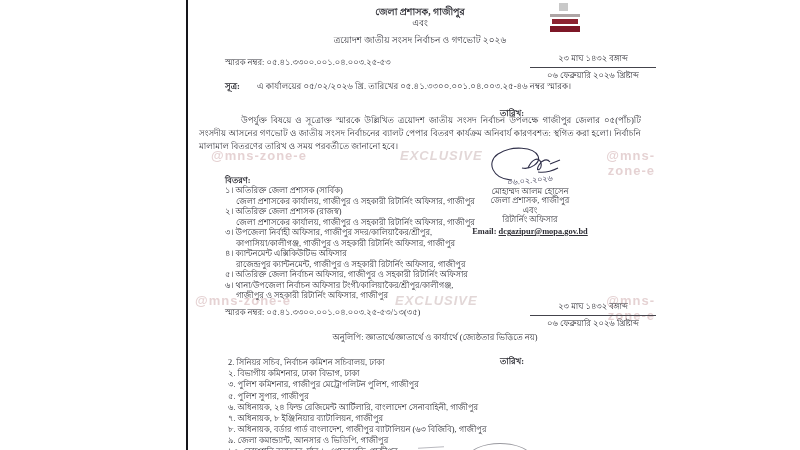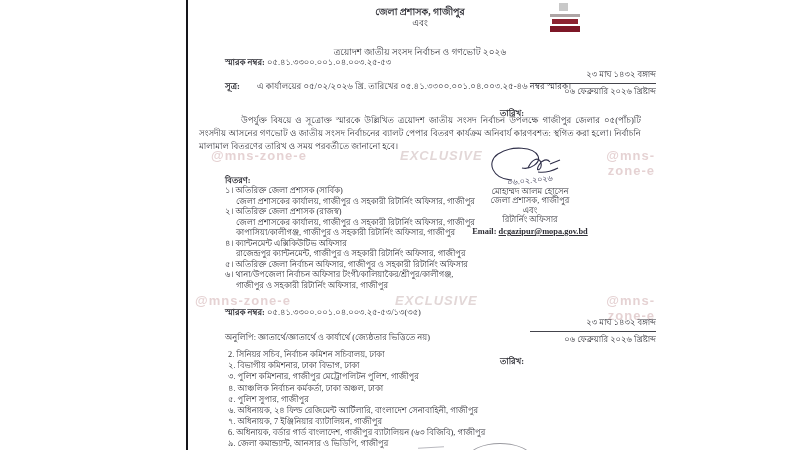--- a/index.html
+++ b/index.html
@@ -5,39 +5,39 @@
   * { margin:0; padding:0; box-sizing:border-box; }
   html,body { width:800px; height:450px; background:#fff; }
   body { font-family:"Liberation Serif","DejaVu Serif",serif; color:#2f2f36; }
   .canvas { position:relative; width:688px; height:450px; background:#ffffff; overflow:hidden; }
 
   .scan-line { position:absolute; left:186px; top:0; width:2px; height:450px; background:#15151a; }
 
   
   .letterhead { position:absolute; left:270px; top:7px; width:300px; text-align:center; font-size:9px; line-height:11px; }
   .letterhead .l1 { font-weight:bold; font-size:9.5px; }
-  .letterhead .l4 { margin-top:18px; }
+  .letterhead .l4 { margin-top:6px; }
 
   
   .stamp { position:absolute; left:547px; top:3px; width:36px; height:30px; }
   .stamp .sq { position:absolute; left:12px; top:0; width:9px; height:8px; background:#c9c9c9; }
   .stamp .b1 { position:absolute; left:3px; top:11px; width:30px; height:3px; background:#9a8f8f; opacity:.8; }
   .stamp .b2 { position:absolute; left:5px; top:16px; width:26px; height:5px; background:#8d2230; }
   .stamp .b3 { position:absolute; left:3px; top:23px; width:30px; height:6px; background:#7d1726; }
 
   
   .memo-row { position:absolute; font-size:8.4px; }
-  .memo-row .lab { font-weight:bold; }
+  .memo-row .lab { font-weight:normal; }
   #memo1 { left:225px; top:56px; }
   #memo2 { left:225px; top:306px; }
   .dateblock { position:absolute; font-size:8.4px; }
   #date1 { left:500px; top:52px; }
   #date2 { left:500px; top:300px; }
   .dateblock .dl { position:absolute; left:0; top:8px; font-weight:bold;margin-top:47px; }
-  .dateblock .dd { margin-left:30px; width:126px; text-align:right;margin-top:16px; }
+  .dateblock .dd { margin-left:30px; width:126px; text-align:center; }
   .dateblock .dd .top { border-bottom:1px solid #44444c; padding-bottom:1px; }
   .dateblock .dd .bot { padding-top:1px; }
 
   .row { position:absolute; font-size:8.6px; }
   #subject { left:225px; top:79px; width:400px; }
   #subject .lab, #subject .tx { font-weight:bold; }
   #source { left:225px; top:80px; width:420px; }
   .row .lab { display:inline-block; width:32px; font-weight:bold; vertical-align:top; }
   .row .tx { display:inline-block; width:370px; }
 
@@ -58,21 +58,21 @@
   .sig .email { margin-top:2px; font-weight:bold; font-size:8.4px; }
   .sig .email u { text-decoration:underline; }
 
   
   .dist { position:absolute; left:225px; top:176px; width:280px; font-size:8.3px; line-height:10.45px; }
   .dist .lab { font-weight:bold; }
   .dist .li.ind { padding-left:11px; }
 
   
   .copies { position:absolute; left:225px; top:332px; width:420px; font-size:8.3px; line-height:11.15px; }
-  .copies .lab { margin-bottom:6px; }
+  .copies .lab { margin-bottom:14px;text-align:center; }
   .copies .li { padding-left:3px; }
 
   
   .seal-arc { position:absolute; left:468px; top:443px; width:64px; height:30px; border:1px solid #9a9aa0; border-radius:50%; background:transparent; }
   .stray-mark { position:absolute; left:418px; top:447px; width:26px; height:1px; background:#b9b9bf; transform:rotate(-3deg); }
 </style>
 </head>
 <body>
 
 <div class="canvas">
@@ -140,20 +140,21 @@
   </div>
 
   <div class="dist">
     <div class="lab">বিতরণ:</div>
     <div>
 
     <div class="li">১। অতিরিক্ত জেলা প্রশাসক (সার্বিক)</div>
         <div class="li ind">জেলা প্রশাসকের কার্যালয়, গাজীপুর ও সহকারী রিটার্নিং অফিসার, গাজীপুর</div>
         <div class="li">২। অতিরিক্ত জেলা প্রশাসক (রাজস্ব)</div>
         <div class="li ind">জেলা প্রশাসকের কার্যালয়, গাজীপুর ও সহকারী রিটার্নিং অফিসার, গাজীপুর</div>
+        <div class="li">৩। উপজেলা নির্বাহী অফিসার, গাজীপুর সদর/কালিয়াকৈর/শ্রীপুর,</div>
         <div class="li ind">কাপাসিয়া/কালীগঞ্জ, গাজীপুর ও সহকারী রিটার্নিং অফিসার, গাজীপুর</div>
         <div class="li">৪। ক্যান্টনমেন্ট এক্সিকিউটিভ অফিসার</div>
         <div class="li ind">রাজেন্দ্রপুর ক্যান্টনমেন্ট, গাজীপুর ও সহকারী রিটার্নিং অফিসার, গাজীপুর</div>
         <div class="li">৫। অতিরিক্ত জেলা নির্বাচন অফিসার, গাজীপুর ও সহকারী রিটার্নিং অফিসার</div>
         <div class="li">৬। থানা/উপজেলা নির্বাচন অফিসার টংগী/কালিয়াকৈর/শ্রীপুর/কালীগঞ্জ,</div>
         <div class="li ind">গাজীপুর ও সহকারী রিটার্নিং অফিসার, গাজীপুর</div>
       </div>
   </div>
 
   <div class="memo-row" id="memo2">
@@ -168,25 +169,24 @@
     </div>
   </div>
 
   <div class="copies">
     <div class="lab">অনুলিপি: জ্ঞাতার্থে/জ্ঞাতার্থে ও কার্যার্থে (জ্যেষ্ঠতার ভিত্তিতে নয়)</div>
     <div>
 
     <div class="li">2.  সিনিয়র সচিব, নির্বাচন কমিশন সচিবালয়, ঢাকা</div>
         <div class="li">২.  বিভাগীয় কমিশনার, ঢাকা বিভাগ, ঢাকা</div>
         <div class="li">৩.  পুলিশ কমিশনার, গাজীপুর মেট্রোপলিটন পুলিশ, গাজীপুর</div>
-        <div class="li">৪.  আঞ্চলিক নির্বাচন কর্মকর্তা, ঢাকা অঞ্চল, ঢাকা</div>
         <div class="li">৫.  পুলিশ সুপার, গাজীপুর</div>
         <div class="li">৬.  অধিনায়ক, ২৪ ফিল্ড রেজিমেন্ট আর্টিলারি, বাংলাদেশ সেনাবাহিনী, গাজীপুর</div>
-        <div class="li">৭.  অধিনায়ক, 7 ইঞ্জিনিয়ার ব্যাটালিয়ন, গাজীপুর</div>
-        <div class="li">6.  অধিনায়ক, বর্ডার গার্ড বাংলাদেশ, গাজীপুর ব্যাটালিয়ন (৬৩ বিজিবি), গাজীপুর</div>
+        <div class="li">৭.  অধিনায়ক, ৮ ইঞ্জিনিয়ার ব্যাটালিয়ন, গাজীপুর</div>
+        <div class="li">৮.  অধিনায়ক, বর্ডার গার্ড বাংলাদেশ, গাজীপুর ব্যাটালিয়ন (৬৩ বিজিবি), গাজীপুর</div>
         <div class="li">৯.  জেলা কমান্ড্যান্ট, আনসার ও ভিডিপি, গাজীপুর</div>
         <div class="li">১০. কোম্পানি কমান্ডার, র্যাব-১, পোড়াবাড়ি, গাজীপুর</div>
       </div>
   </div>
 
   <div class="seal-arc"></div>
   <div class="stray-mark"></div>
 
 </div>
 

